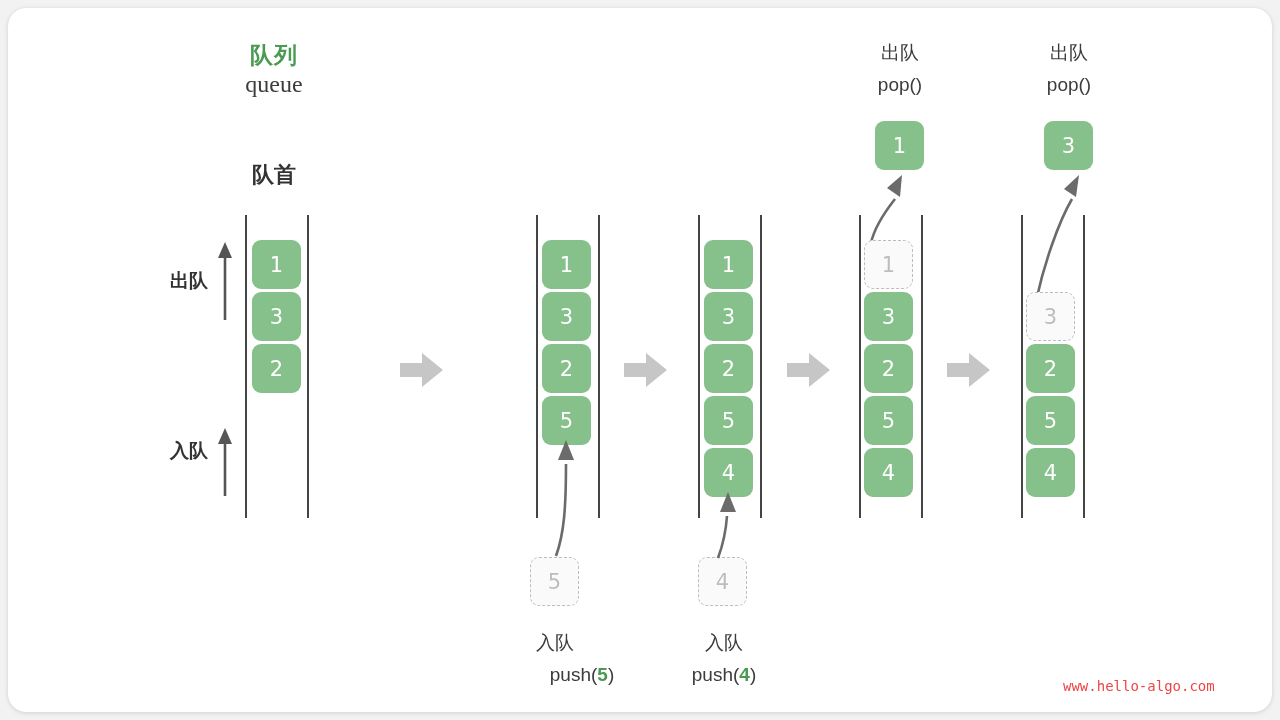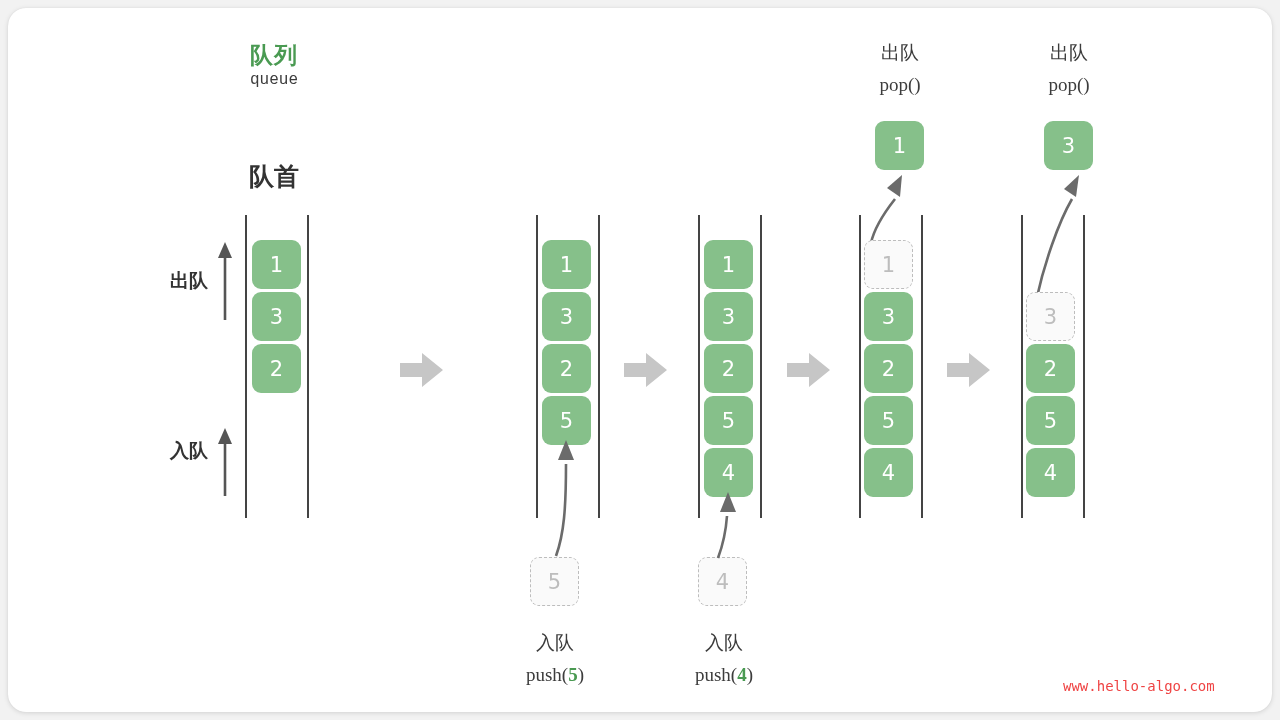--- a/index.html
+++ b/index.html
@@ -31,48 +31,48 @@
   
   .title-cn {
     font-size: 23px;
     font-weight: bold;
     color: #4a9a52;
     text-align: center;
     letter-spacing: 1px;
     white-space: nowrap;
   }
   .title-en {
-    font-family: Liberation Mono, monospace;
-    font-size: 16px;
+    font-family: Liberation Serif, serif;
+    font-size: 24px;
     color: #3c3c3c;
     text-align: center;
     white-space: nowrap;
   }
   .end-label {
-    font-size: 25px;
+    font-size: 22px;
     font-weight: bold;
     color: #333333;
     text-align: center;
     white-space: nowrap;
   }
   .side-label {
     font-size: 19px;
     font-weight: bold;
     color: #333333;
     text-align: right;
     white-space: nowrap;
   }
   .op-cn {
     font-size: 19px;
     color: #3c3c3c;
     text-align: center;
     white-space: nowrap;
   }
   .op-code {
-    font-family: Liberation Serif, serif;
+    font-family: Liberation Sans, sans-serif;
     font-size: 19px;
     color: #3c3c3c;
     text-align: center;
     white-space: nowrap;
   }
   .op-code .num { color: #4a9a52; font-weight: bold; }
 
   
   .rail {
     position: absolute;
@@ -159,21 +159,21 @@
     <div class="cell" style="left:534px; top:284px;">3</div>
     <div class="cell" style="left:534px; top:336px;">2</div>
     <div class="cell" style="left:534px; top:388px;">5</div>
 
     <div class="cell ghost" style="left:522px; top:549px;">5</div>
     <svg class="abs" style="left:530px; top:430px;" width="50" height="120">
       <path d="M 18 118 C 26 96, 28 70, 28 26" stroke="#6b6b6b" stroke-width="2.6" fill="none"></path>
       <polygon points="28,2 36,22 20,22" fill="#6b6b6b"></polygon>
     </svg>
     <div class="abs op-cn" style="left:467px; top:622px; width:160px;">入队</div>
-    <div class="abs op-code" style="left:467px; top:656px; width:160px;"><span>push(</span><span class="num">5</span><span>)</span></div>
+    <div class="abs op-code" style="left:494px; top:656px; width:160px;"><span>push(</span><span class="num">5</span><span>)</span></div>
 
     <svg class="sep-arrow" style="left:616px; top:342px;" viewBox="0 0 44 40">
       <polygon points="0,13 22,13 22,3 43,20 22,37 22,27 0,27" fill="#c6c6c6"></polygon>
     </svg>
 
     <div class="rail" style="left:690px; top:207px; height:303px;"></div>
     <div class="rail" style="left:752px; top:207px; height:303px;"></div>
     <div class="cell" style="left:696px; top:232px;">1</div>
     <div class="cell" style="left:696px; top:284px;">3</div>
     <div class="cell" style="left:696px; top:336px;">2</div>

